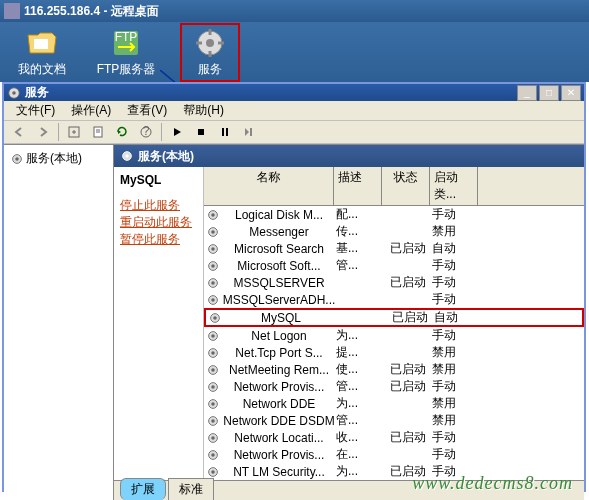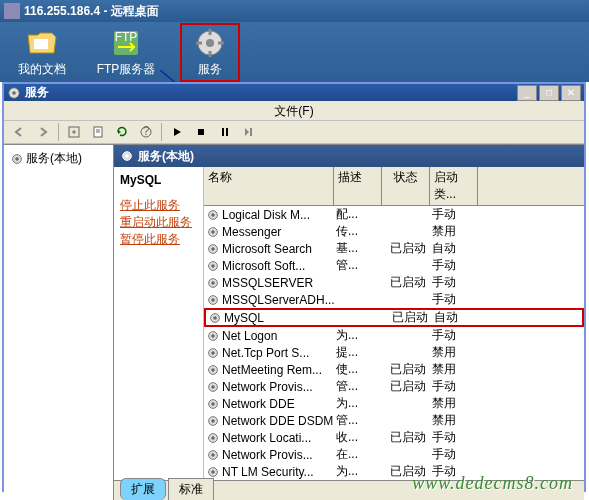--- a/index.html
+++ b/index.html
@@ -16,21 +16,21 @@
 .folder-svg { fill: #f5d77a; stroke: #b8860b; }
 .ftp-svg { fill: #6bb36b; }
 
 .mmc-window { position: absolute; left: 2px; top: 82px; width: 584px; height: 410px; border: 2px solid #7a96df; background: #ece9d8; display: flex; flex-direction: column; }
 .mmc-titlebar { height: 22px; background: linear-gradient(#2a5ba8, #1f4a8c); color: #fff; display: flex; align-items: center; padding: 0 3px; }
 .mmc-titlebar .mmc-icon { width: 14px; height: 14px; margin-right: 4px; }
 .mmc-titlebar .title-text { flex: 1; font-weight: bold; }
 .win-btns { display: flex; gap: 2px; }
 .win-btn { width: 20px; height: 16px; background: #d4d0c8; border: 1px solid #888; display: flex; align-items: center; justify-content: center; font-family: Arial; font-size: 10px; cursor: pointer; }
 
-.menubar { height: 20px; background: #ece9d8; display: flex; align-items: center; padding: 0 16px; border-bottom: 1px solid #c0c0c0; flex-direction: column; }
+.menubar { height: 20px; background: #ece9d8; display: flex; align-items: center; padding: 0 4px; border-bottom: 1px solid #c0c0c0; }
 .menu-item { padding: 2px 8px; cursor: pointer; }
 
 .toolbar { height: 28px; background: #ece9d8; display: flex; align-items: center; padding: 0 4px; gap: 2px; border-bottom: 1px solid #c0c0c0; }
 .tb-btn { width: 22px; height: 22px; border: 1px solid transparent; display: flex; align-items: center; justify-content: center; cursor: pointer; }
 .tb-sep { width: 1px; height: 18px; background: #aaa; margin: 0 2px; }
 
 .mmc-body { flex: 1; display: flex; background: #fff; border-top: 1px solid #888; }
 .tree-panel { width: 110px; border-right: 1px solid #888; padding: 4px; background: #fff; }
 .tree-item { display: flex; align-items: center; gap: 2px; padding: 1px 2px; }
 .tree-item .gear-ic { width: 14px; height: 14px; }
@@ -40,21 +40,21 @@
 .panel-header .gear-ic { width: 14px; height: 14px; }
 
 .panel-content { flex: 1; display: flex; }
 .actions-pane { width: 90px; padding: 6px; border-right: 1px solid #c0c0c0; }
 .svc-name { font-weight: bold; margin-bottom: 10px; color: #000; }
 .action-link { color: #c2410c; text-decoration: underline; cursor: pointer; display: block; line-height: 1.4; }
 
 .list-pane { flex: 1; display: flex; flex-direction: column; }
 .list-header { display: flex; background: #ece9d8; border-bottom: 1px solid #888; }
 .col-head { padding: 2px 4px; border-right: 1px solid #888; background: #ece9d8; }
-.c-name { width: 130px; }
+.c-name { width: 130px; text-align: center; }
 .c-desc { width: 48px; }
 .c-status { width: 48px; text-align: center; }
 .c-startup { width: 48px; }
 
 .list-body { flex: 1; overflow-y: auto; }
 .svc-row { display: flex; align-items: center; height: 17px; padding-left: 2px; }
 .svc-row.highlight { border: 2px solid #c00; height: 19px; }
 .svc-row .gear-ic { width: 14px; height: 14px; margin-right: 2px; flex-shrink: 0; }
 .svc-row .c-name { width: 114px; white-space: nowrap; overflow: hidden; text-overflow: ellipsis; }
 

